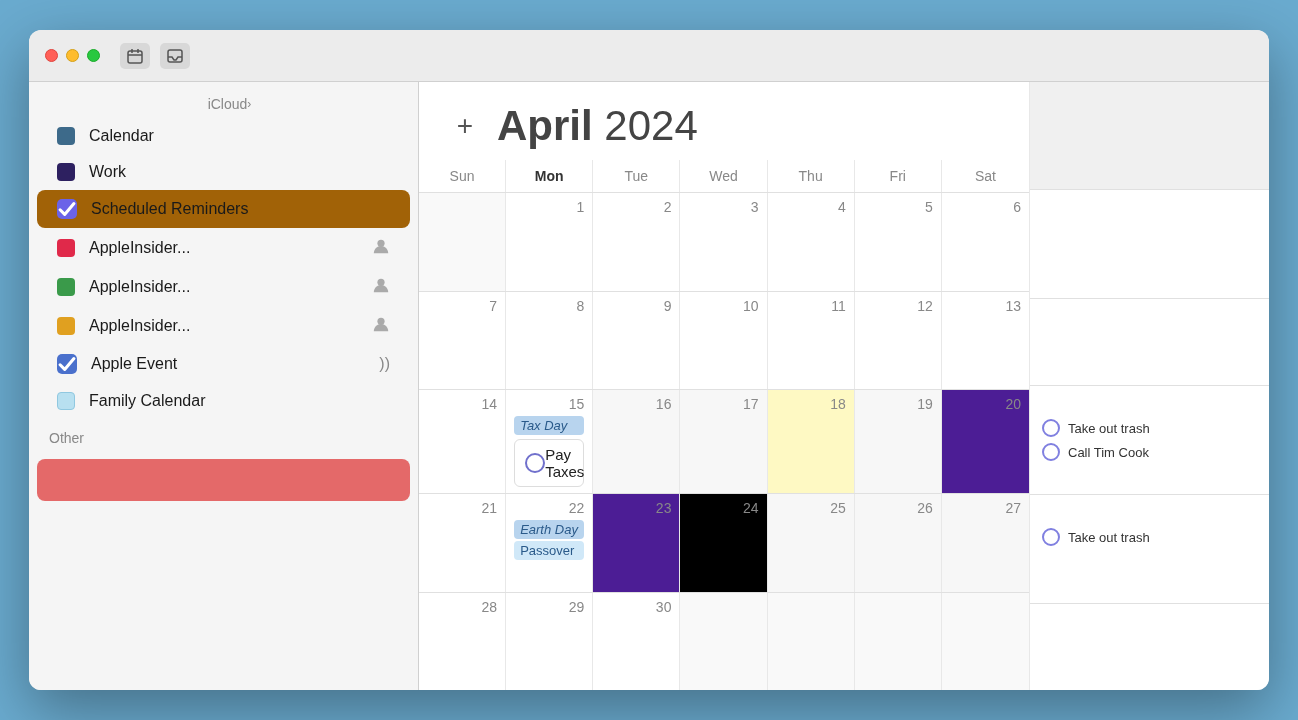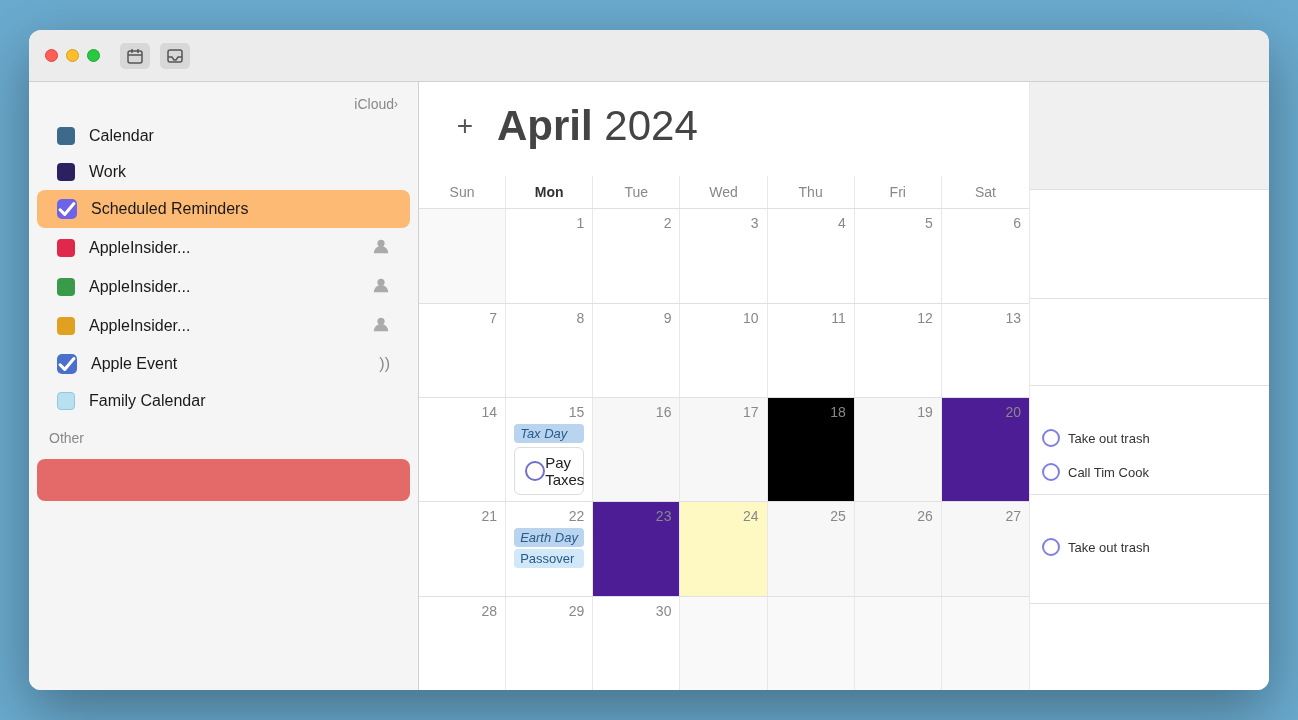--- a/index.html
+++ b/index.html
@@ -80,21 +80,21 @@
       border-right: 1px solid #d0d0d0;
       display: flex;
       flex-direction: column;
       overflow-y: auto;
       flex-shrink: 0;
     }
 
     .sidebar-section-header {
       display: flex;
       align-items: center;
-      justify-content: flex-end;
+      justify-content: center;
       padding: 14px 20px 6px 32px;
       cursor: pointer;
     }
 
     .sidebar-section-title {
       font-size: 14px;
       color: #888;
       font-weight: 500;
     }
 
@@ -108,21 +108,21 @@
       align-items: center;
       gap: 14px;
       padding: 9px 20px;
       cursor: pointer;
       border-radius: 8px;
       margin: 0 8px;
       justify-content: flex-end;
     }
 
     .sidebar-item.selected {
-      background: #fdba74;
+      background: #a16207;
     }
 
     .calendar-dot {
       width: 18px;
       height: 18px;
       border-radius: 4px;
       flex-shrink: 0;
     }
 
     .checkbox-checked {
@@ -211,21 +211,20 @@
     .month-title span {
       font-weight: 300;
       color: #444;
     }
 
     .calendar-grid {
       flex: 1;
       display: flex;
       flex-direction: column;
       overflow: hidden;
-      margin-top: 16px;
     }
 
     .day-headers {
       display: grid;
       grid-template-columns: repeat(7, 1fr);
       border-bottom: 1px solid #e0e0e0;
     }
 
     .day-header {
       text-align: center;
@@ -294,21 +293,20 @@
       color: #2a5a8a;
     }
 
     .reminder-item {
       display: flex;
       align-items: center;
       gap: 8px;
       padding: 3px 0;
       font-size: 13px;
       color: #333;
-      margin-top: 10px;
     }
 
     .reminder-circle {
       width: 18px;
       height: 18px;
       border-radius: 50%;
       border: 2px solid #8080e0;
       flex-shrink: 0;
     }
 
@@ -533,21 +531,21 @@
                 <span class="pay-taxes-label">Pay Taxes</span>
               </div>
             </div>
 
             <div class="calendar-day" style="background:#f7f7f7;">
                 <span class="day-number">16</span>
               </div>
             <div class="calendar-day" style="background:#f7f7f7;">
                 <span class="day-number">17</span>
               </div>
-            <div class="calendar-day" style="background:#000000;">
+            <div class="calendar-day" style="background:#fef9c3;">
                 <span class="day-number">18</span>
               </div>
             <div class="calendar-day" style="background:#f7f7f7;">
                 <span class="day-number">19</span>
               </div>
             <div class="calendar-day" style="background:#4c1d95;">
                 <span class="day-number">20</span>
               </div>
           </div>
 
@@ -558,21 +556,21 @@
             </div>
 
             <div class="calendar-day">
               <span class="day-number">22</span>
               <span class="event-pill blue-bg">Earth Day</span>
               <span class="event-pill light-blue-bg">Passover</span>
             </div>
             <div class="calendar-day" style="background:#4c1d95;">
                 <span class="day-number">23</span>
               </div>
-            <div class="calendar-day" style="background:#fef9c3;">
+            <div class="calendar-day" style="background:#000000;">
                 <span class="day-number">24</span>
               </div>
             <div class="calendar-day" style="background:#f7f7f7;">
                 <span class="day-number">25</span>
               </div>
             <div class="calendar-day" style="background:#f7f7f7;">
                 <span class="day-number">26</span>
               </div>
             <div class="calendar-day" style="background:#f7f7f7;">
                 <span class="day-number">27</span>

